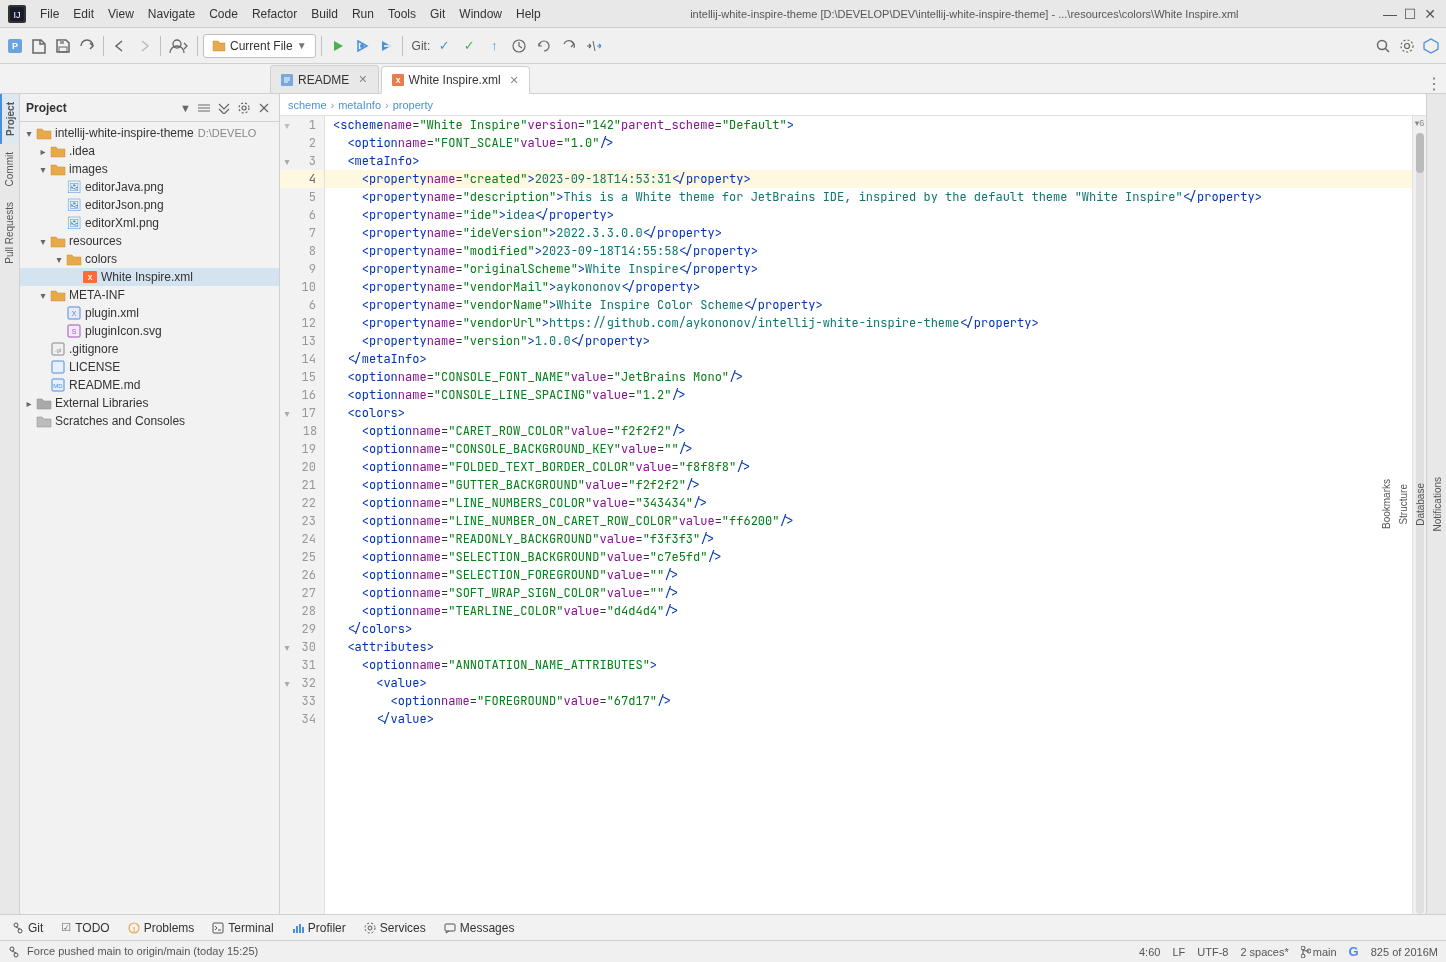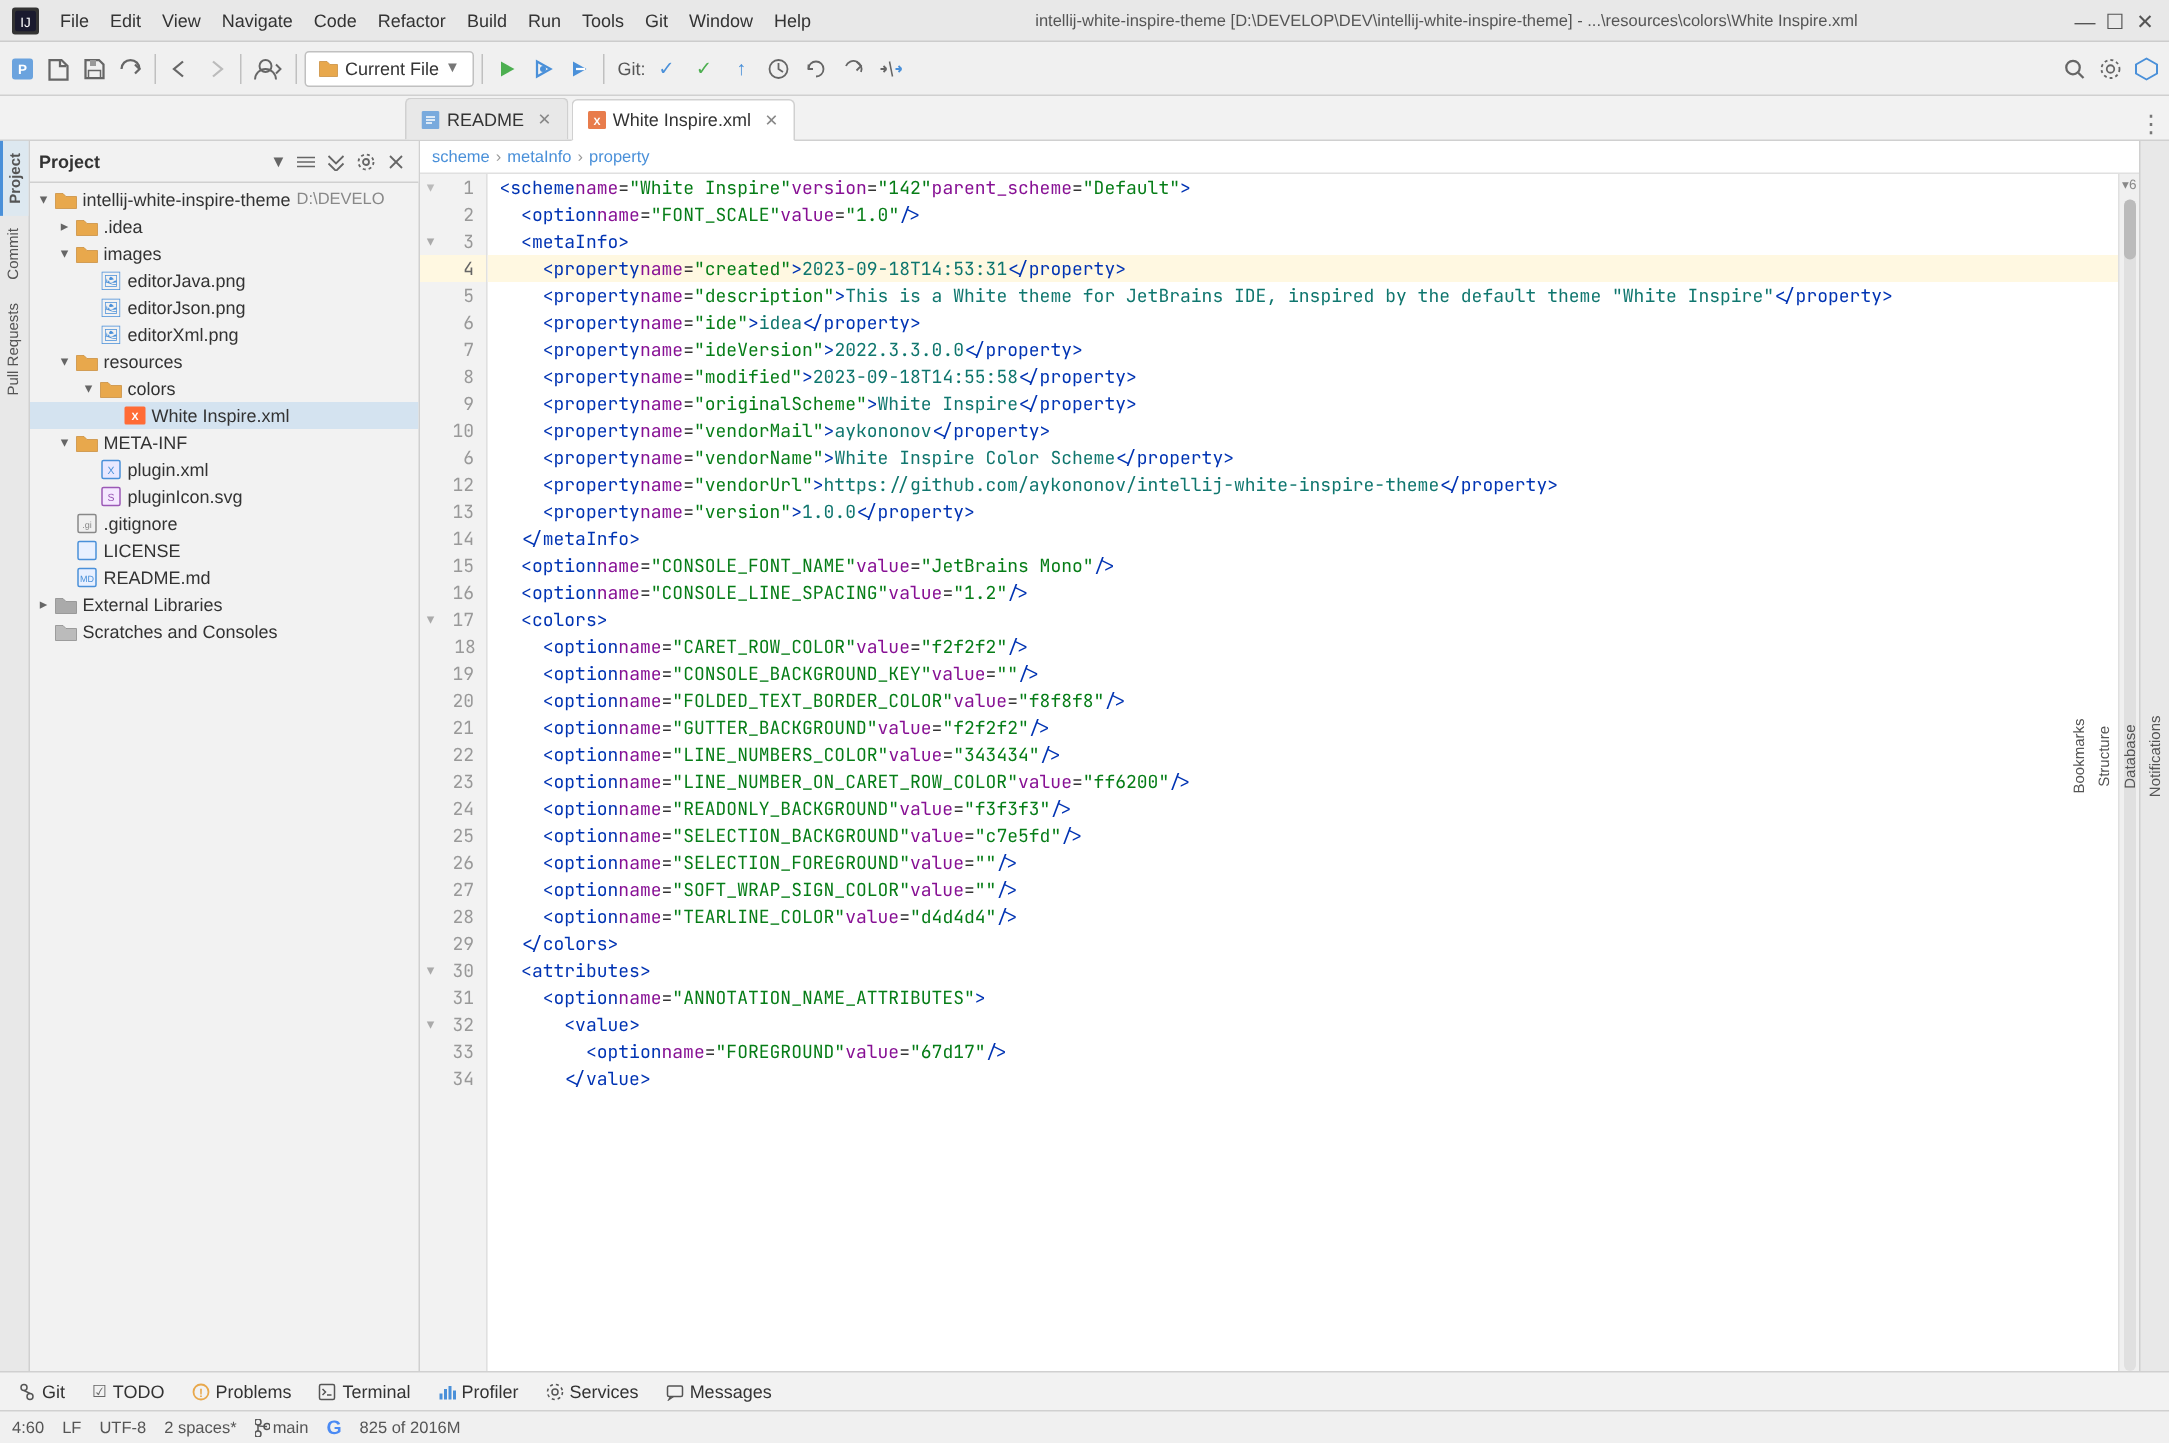--- a/index.html
+++ b/index.html
@@ -768,20 +768,28 @@
   <div class="bottom-tab">
     <svg width="12" height="12" viewBox="0 0 12 12">
         <rect x="1" y="2" width="10" height="7" rx="1" fill="none" stroke="#555" stroke-width="1"></rect>
         <polyline points="3,9 2,11 5,9" fill="none" stroke="#555" stroke-width="1"></polyline>
       </svg>
     <span>Messages</span>
   </div>
 </div>
 
 <div id="status-bar">
+  <div class="status-left">
+    <svg width="12" height="12" viewBox="0 0 12 12" style="vertical-align:middle;margin-right:4px;">
+        <circle cx="4" cy="3" r="2" fill="none" stroke="#555" stroke-width="1"></circle>
+        <circle cx="8" cy="9" r="2" fill="none" stroke="#555" stroke-width="1"></circle>
+        <line x1="4" y1="5" x2="8" y2="7" stroke="#555" stroke-width="1"></line>
+      </svg>
+    <span>Force pushed main to origin/main (today 15:25)</span>
+  </div>
   <div class="status-right">
     <span style="cursor:pointer;">4:60</span>
     <span style="cursor:pointer;">LF</span>
     <span style="cursor:pointer;">UTF-8</span>
     <span style="cursor:pointer;">2 spaces*</span>
     <span style="cursor:pointer;display:flex;align-items:center;gap:2px;">
       <svg width="10" height="12" viewBox="0 0 10 12">
           <circle cx="2" cy="2" r="2" fill="none" stroke="#555" stroke-width="1"></circle>
           <circle cx="8" cy="5" r="2" fill="none" stroke="#555" stroke-width="1"></circle>
           <circle cx="2" cy="10" r="2" fill="none" stroke="#555" stroke-width="1"></circle>

